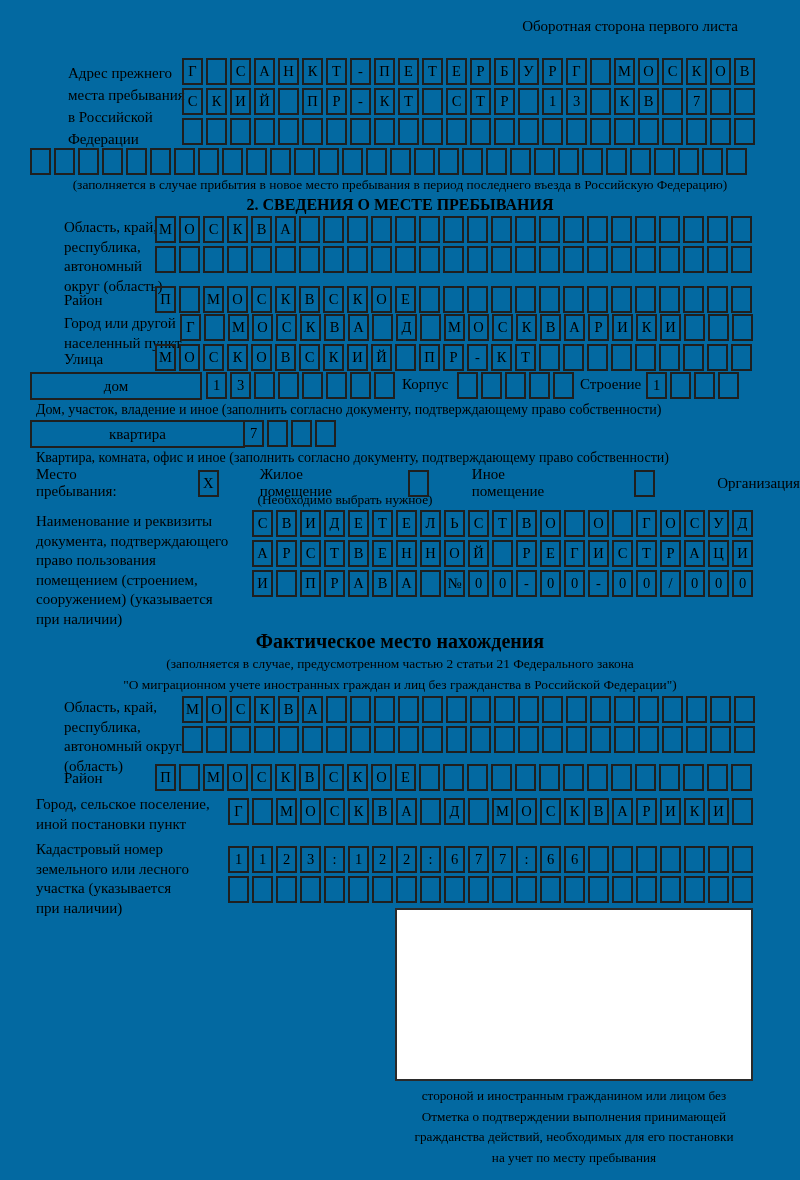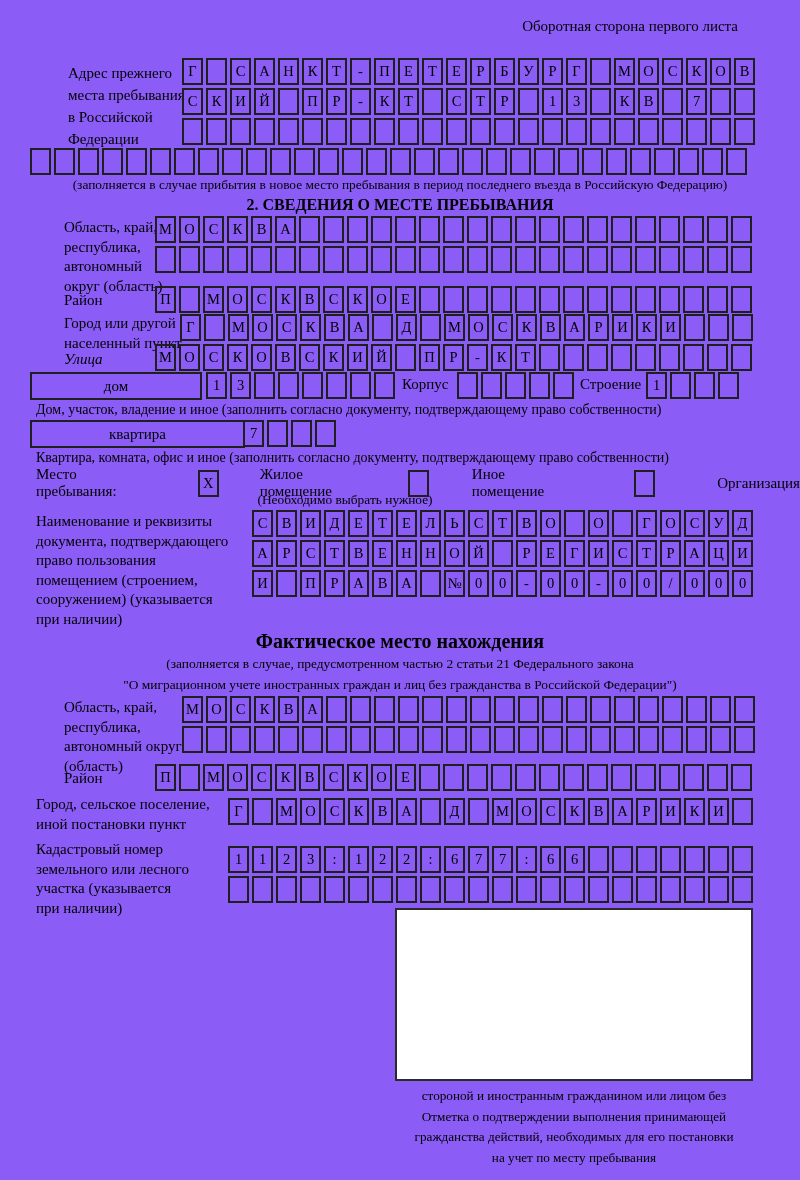--- a/index.html
+++ b/index.html
@@ -1,16 +1,16 @@
 <!DOCTYPE html>
 <html><head>
 <meta charset="utf-8">
 <style>
   html,body{margin:0;padding:0;background:#ffffff;}
-  .page{position:relative;width:800px;height:1180px;background:#8b5cf6;color:#000;
+  .page{position:relative;width:800px;height:1180px;background:#0369a1;color:#000;
         font-family:"Liberation Serif","DejaVu Serif",serif;overflow:hidden;}
   .abs{position:absolute;}
   .lbl{font-size:15px;line-height:19.5px;white-space:nowrap;}
   .cells{position:absolute;display:flex;}
   .cell{flex:0 0 21px;width:21px;height:27px;border:2px solid #1f1f1f;box-sizing:border-box;
         margin-right:3px;display:flex;align-items:center;justify-content:center;
         font-size:14.5px;line-height:1;}
   .wide-box{position:absolute;height:28px;border:2px solid #1f1f1f;box-sizing:border-box;
         display:flex;align-items:center;justify-content:center;font-size:15px;}
   .caption{position:absolute;font-size:14px;white-space:nowrap;}
@@ -264,21 +264,21 @@
       <span class="cell">А</span>
       <span class="cell">Р</span>
       <span class="cell">И</span>
       <span class="cell">К</span>
       <span class="cell">И</span>
       <span class="cell"></span>
       <span class="cell"></span>
       <span class="cell"></span>
     </div>
 
-  <div class="abs lbl" style="left:64px;top:350px;font-style:italic;">Улица</div>
+  <div class="abs lbl" style="left:64px;top:350px;">Улица</div>
   <div class="cells" style="left:155px;top:344px;">
       <span class="cell">М</span>
       <span class="cell">О</span>
       <span class="cell">С</span>
       <span class="cell">К</span>
       <span class="cell">О</span>
       <span class="cell">В</span>
       <span class="cell">С</span>
       <span class="cell">К</span>
       <span class="cell">И</span>

